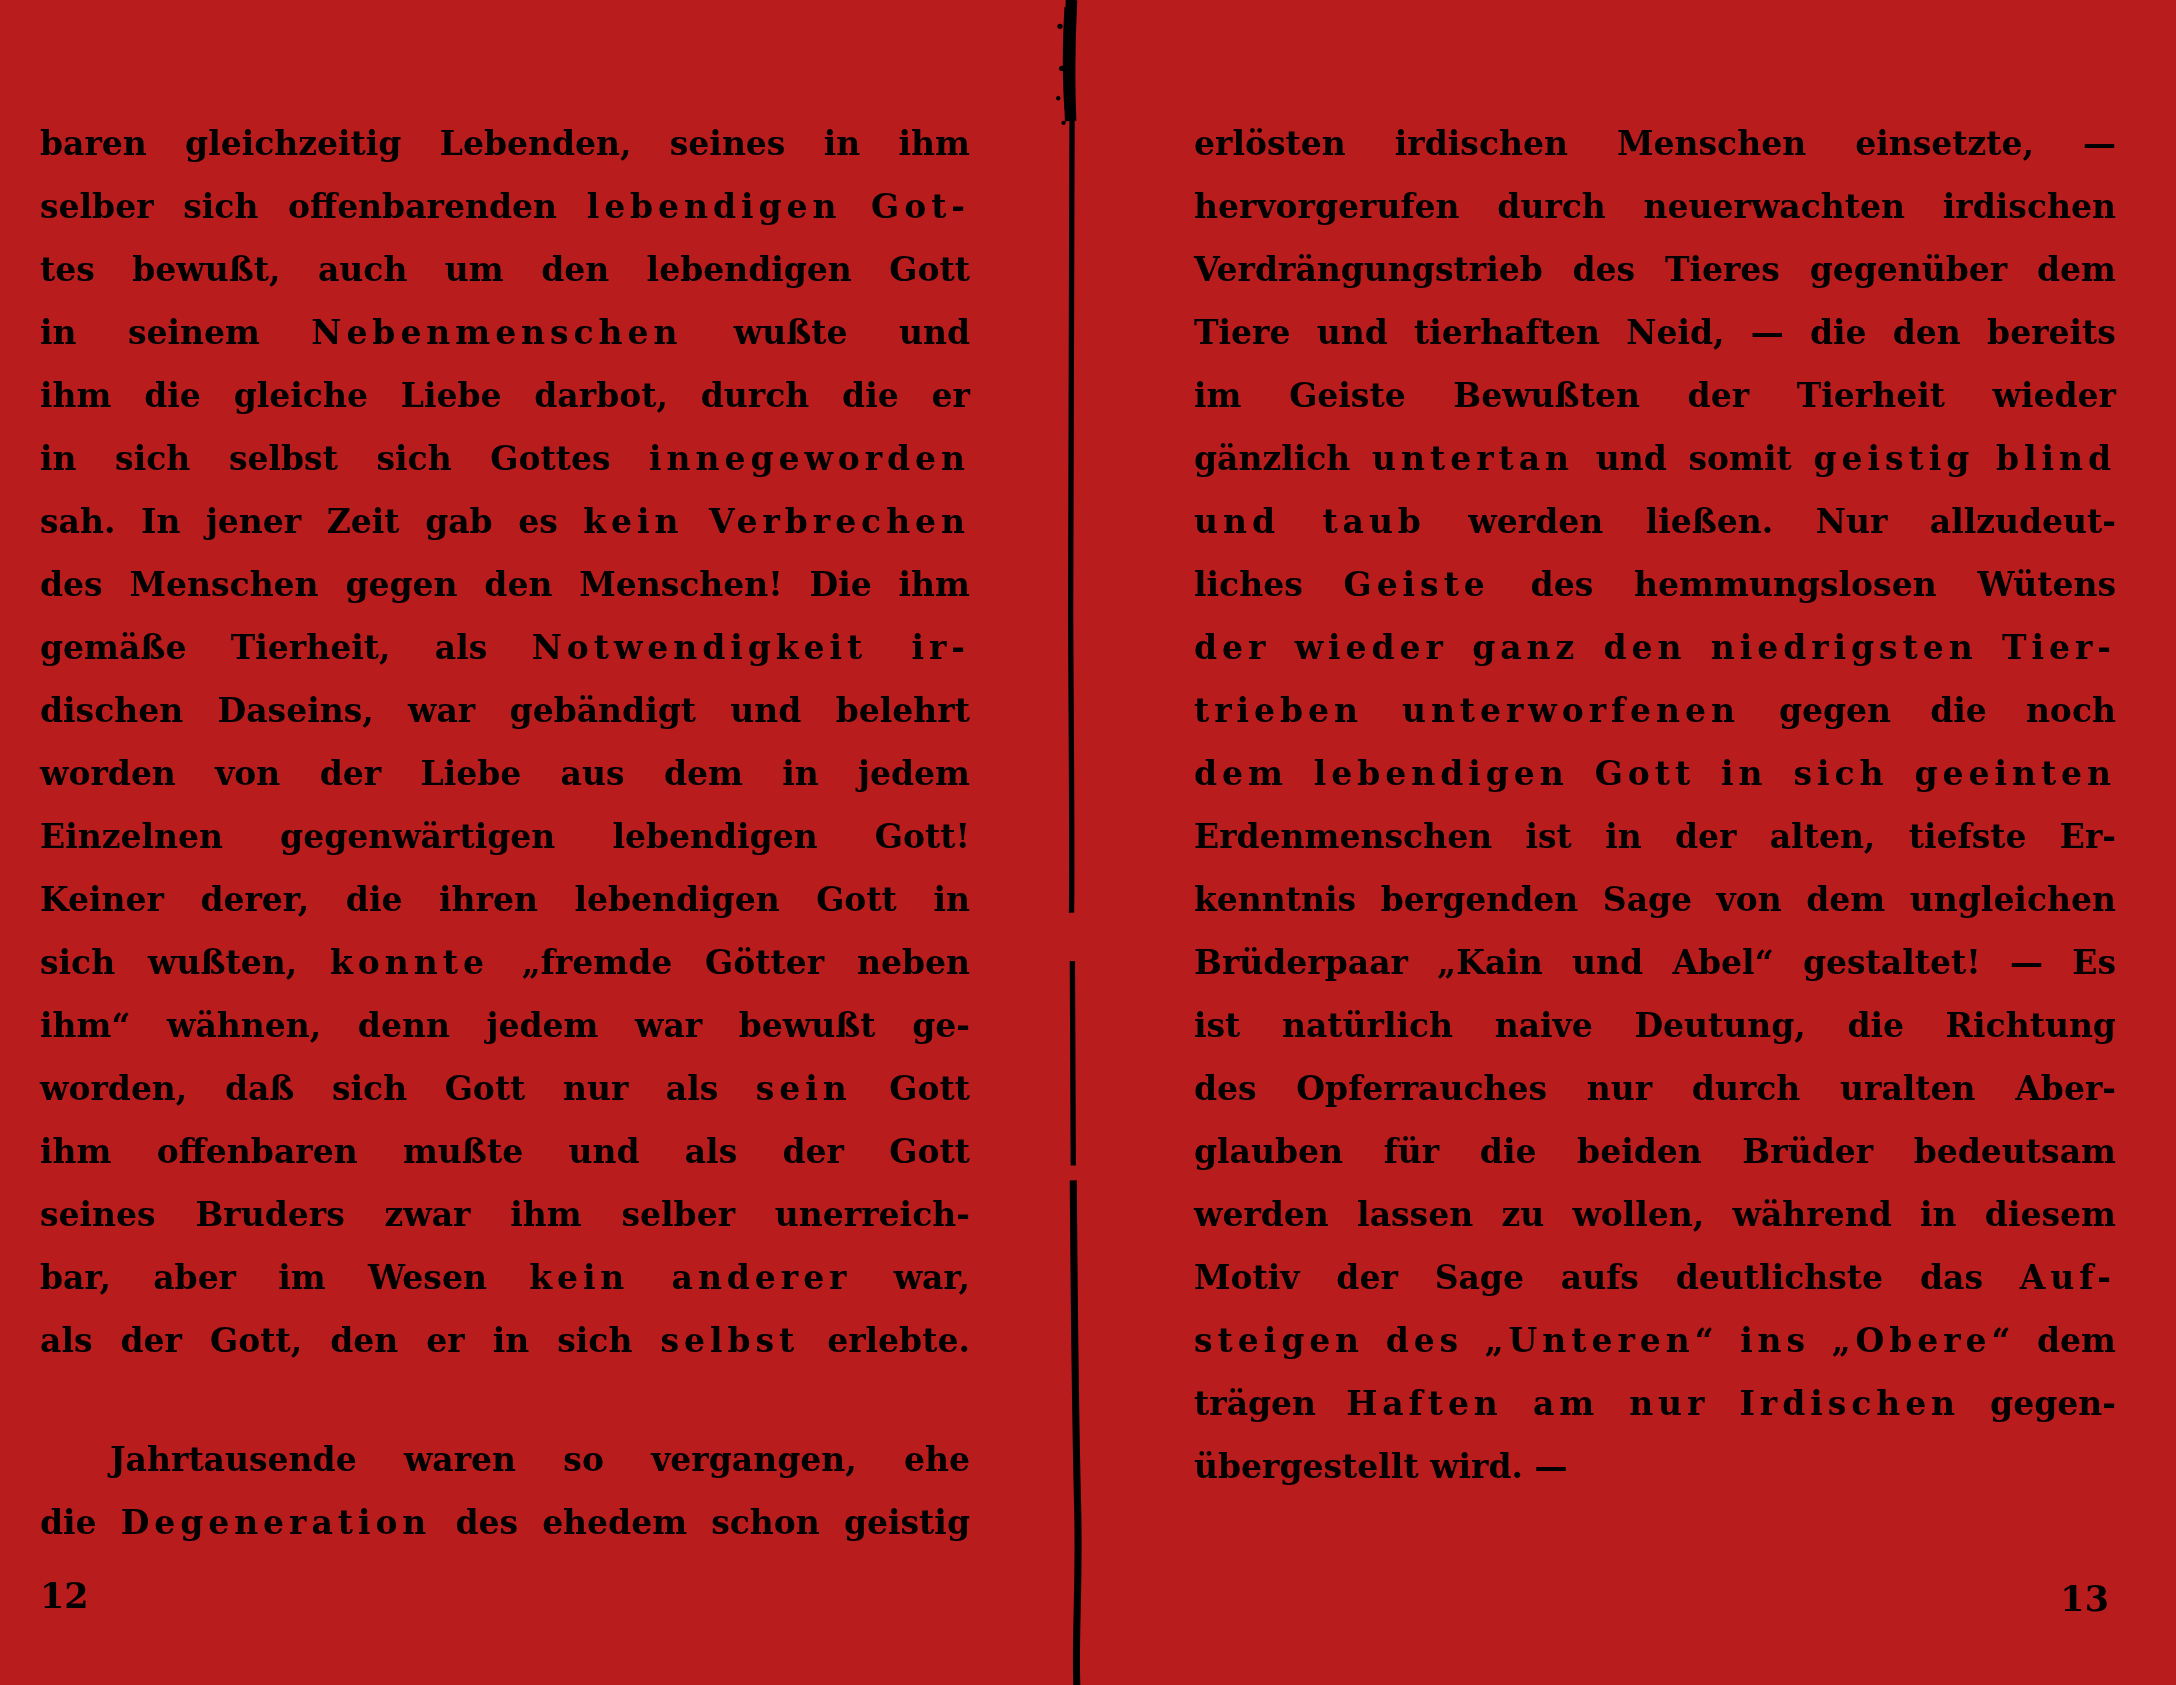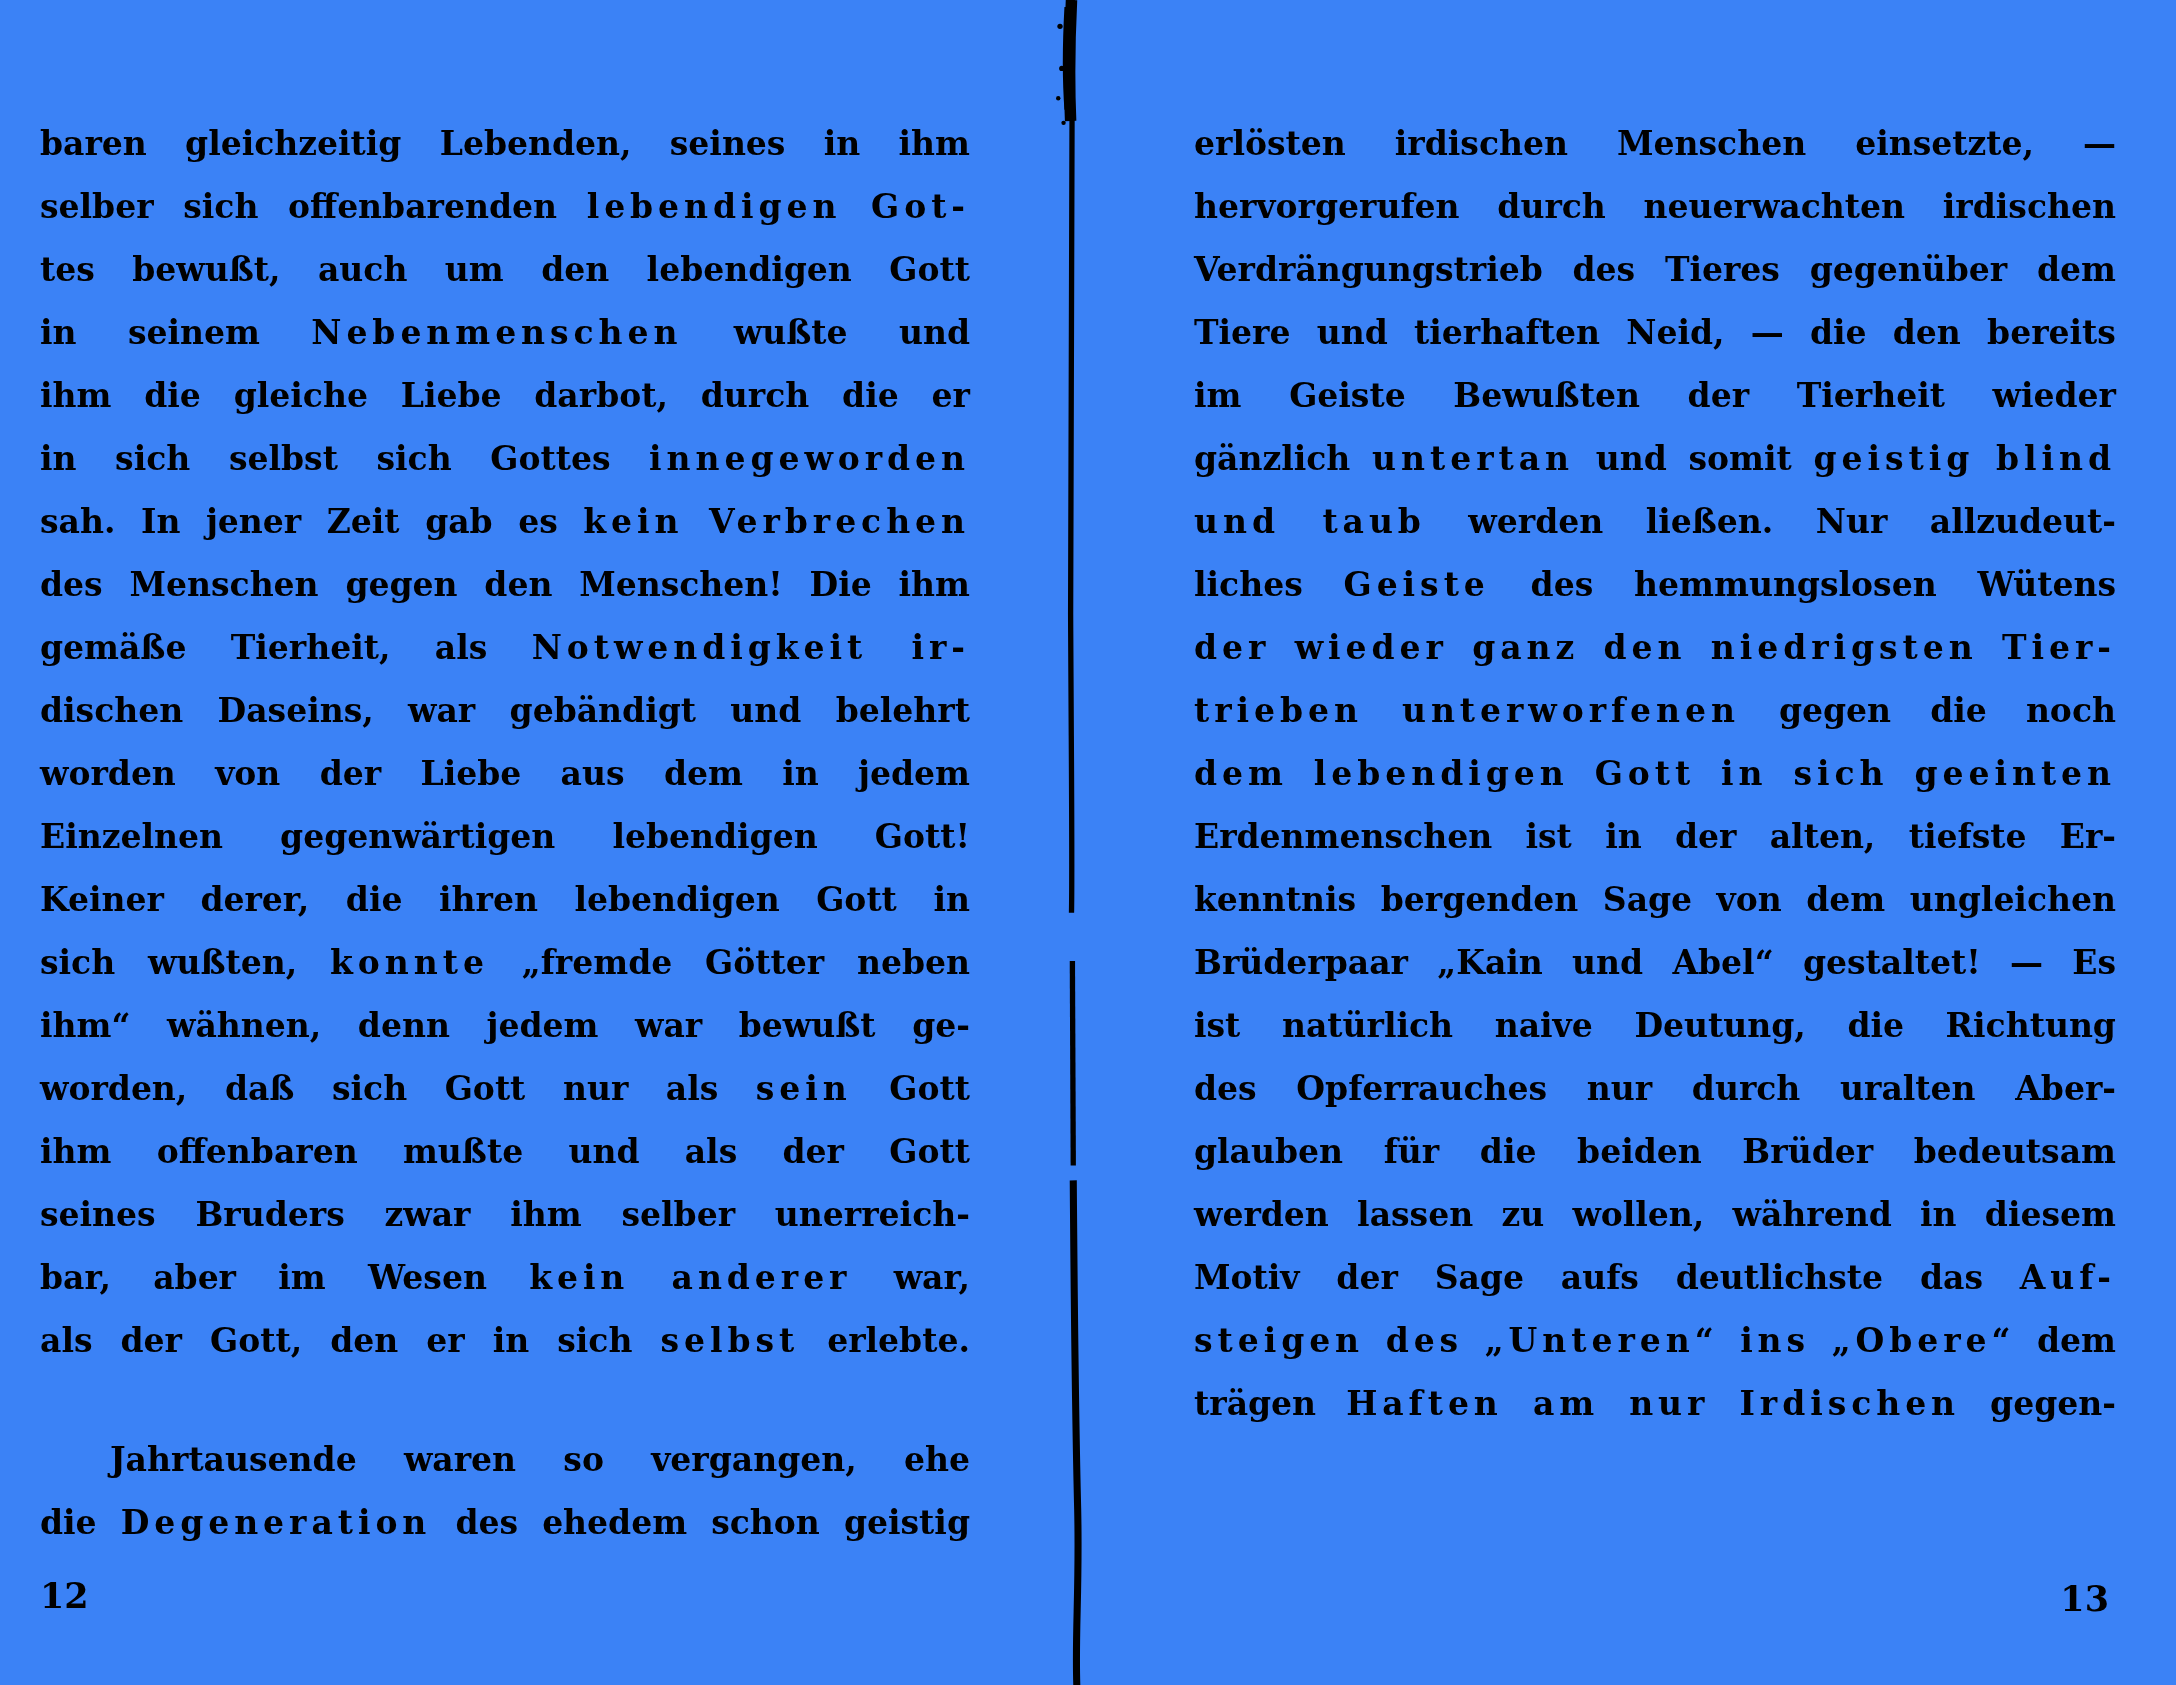--- a/index.html
+++ b/index.html
@@ -11,21 +11,21 @@
     width: 2177px;
     height: 1685px;
     position: relative;
     overflow: hidden;
     font-family: "DejaVu Serif", "Liberation Serif", serif;
     color: #000000;
   }
   .spread {
     position: absolute;
     inset: 0;
-    background: #3b82f6;
+    background: #b91c1c;
   }
   .page-text {
     position: absolute;
     top: 112px;
     font-size: 33px;
     font-weight: 700;
     color: #000;
   }
   .page-text.left  { left: 40px;   width: 930px; }
   .page-text.right { left: 1194px; width: 922px; }
@@ -434,18 +434,19 @@
           <span>dem</span>
         </div>
         <div class="line">
           <span>trägen</span>
           <span class="sp">Haften</span>
           <span class="sp">am</span>
           <span class="sp">nur</span>
           <span class="sp">Irdischen</span>
           <span>gegen-</span>
         </div>
+        <div class="line noj"><span>übergestellt wird. — </span></div>
       </div>
     <div class="pagenum right">13</div>
   </div>
 
 </div>
 
 
 </body></html>

